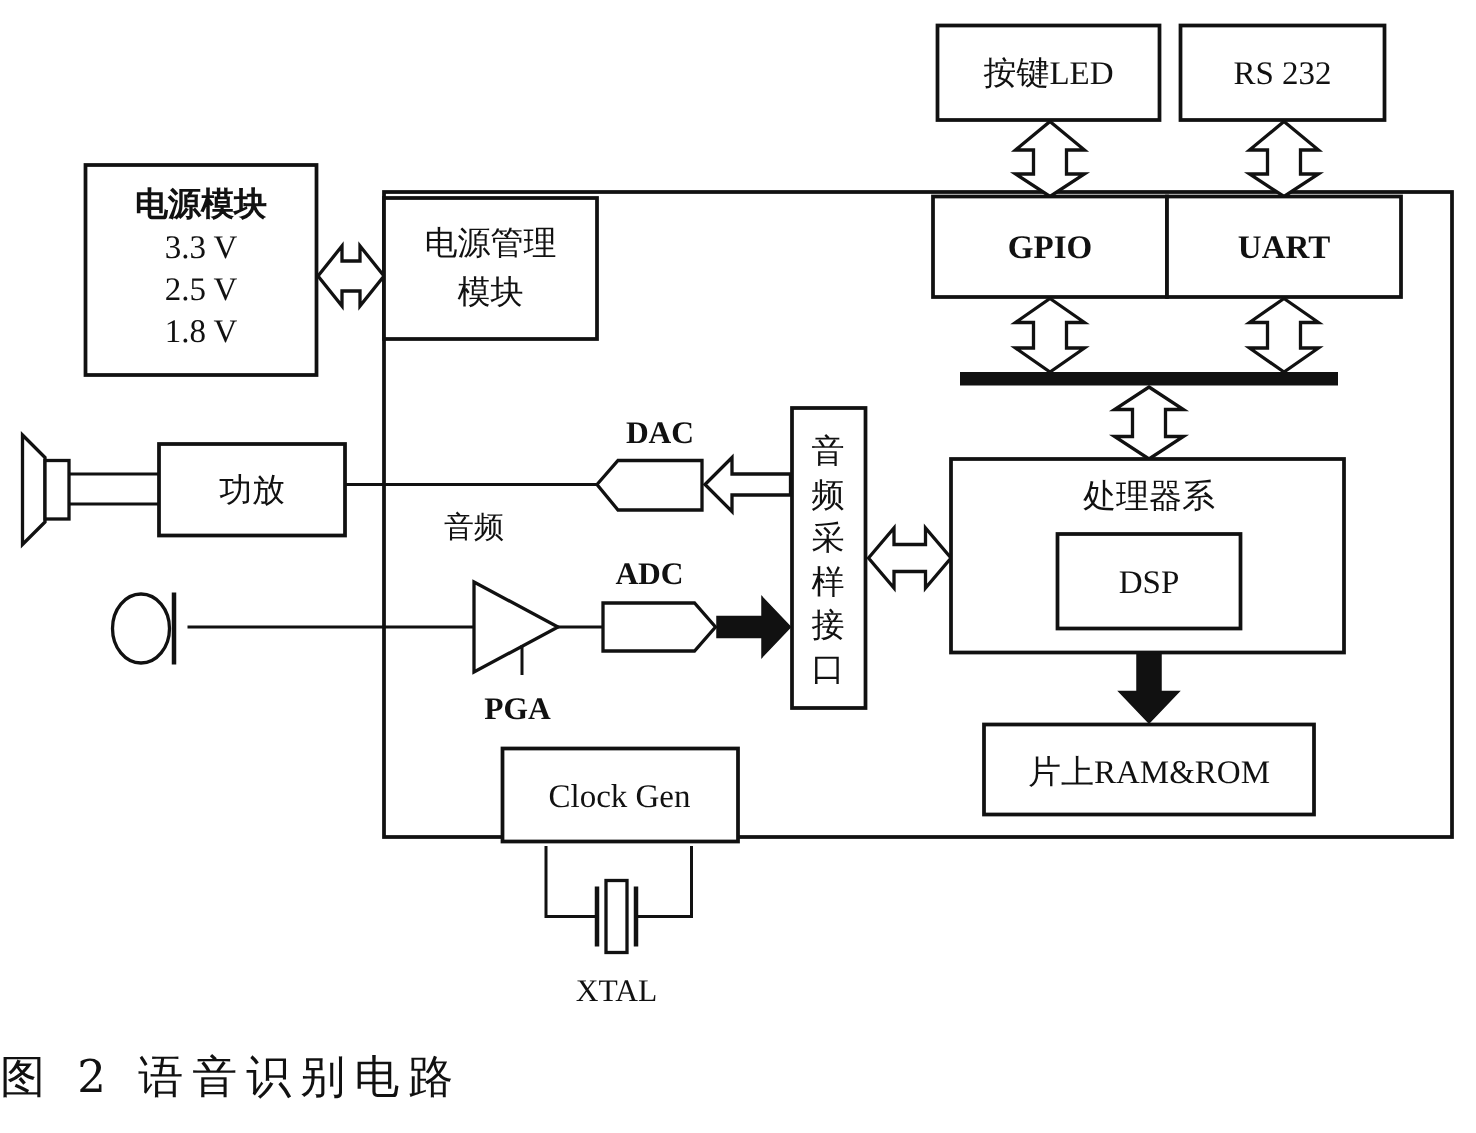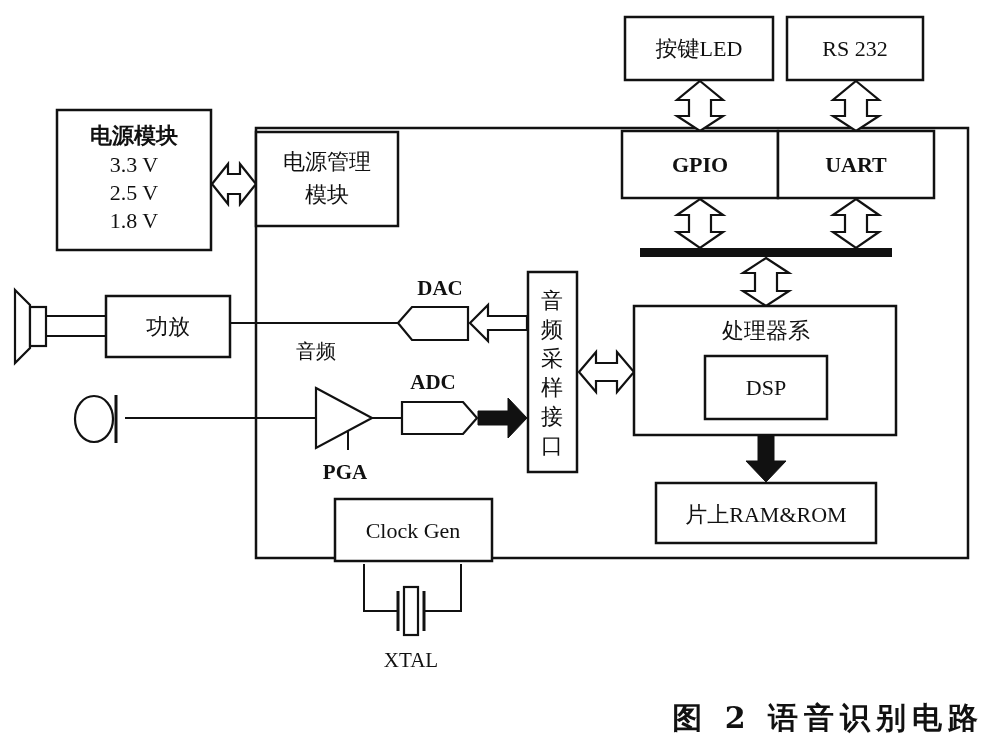--- a/index.html
+++ b/index.html
@@ -4,23 +4,23 @@
 <style>
   html, body { margin: 0; padding: 0; background: #ffffff; }
   body { width: 984px; height: 755px; position: relative; overflow: hidden; }
   #diagram { position: absolute; left: 0; top: 0; width: 984px; height: 755px; }
   svg text { font-family: "Liberation Serif", "DejaVu Serif", serif; fill: #111; }
   .bold { font-weight: bold; }
   .box { fill: #ffffff; stroke: #111; stroke-width: 2.5; }
   .line { stroke: #111; stroke-width: 2; fill: none; }
   .hollow { fill: #ffffff; stroke: #111; stroke-width: 2.2; stroke-linejoin: miter; }
   .solid { fill: #111; stroke: #111; stroke-width: 1; }
-  #caption { position: absolute; left: 0; width: 984px; top: 698px; text-align: right;
+  #caption { position: absolute; left: 0; width: 984px; top: 698px; text-align: left;
              font-family: "DejaVu Serif", "Liberation Serif", serif; font-size: 30px; color: #111;
-             letter-spacing: 6px; font-weight: bold; }
+             letter-spacing: 6px; }
 </style>
 </head>
 <body>
 
 <svg id="diagram" viewBox="0 0 984 755" xmlns="http://www.w3.org/2000/svg">
 
   <rect x="256" y="128" width="712" height="430" fill="none" stroke="#111" stroke-width="2.5"></rect>
 
   <g>
     <rect class="box" x="57" y="110" width="154" height="140"></rect>

